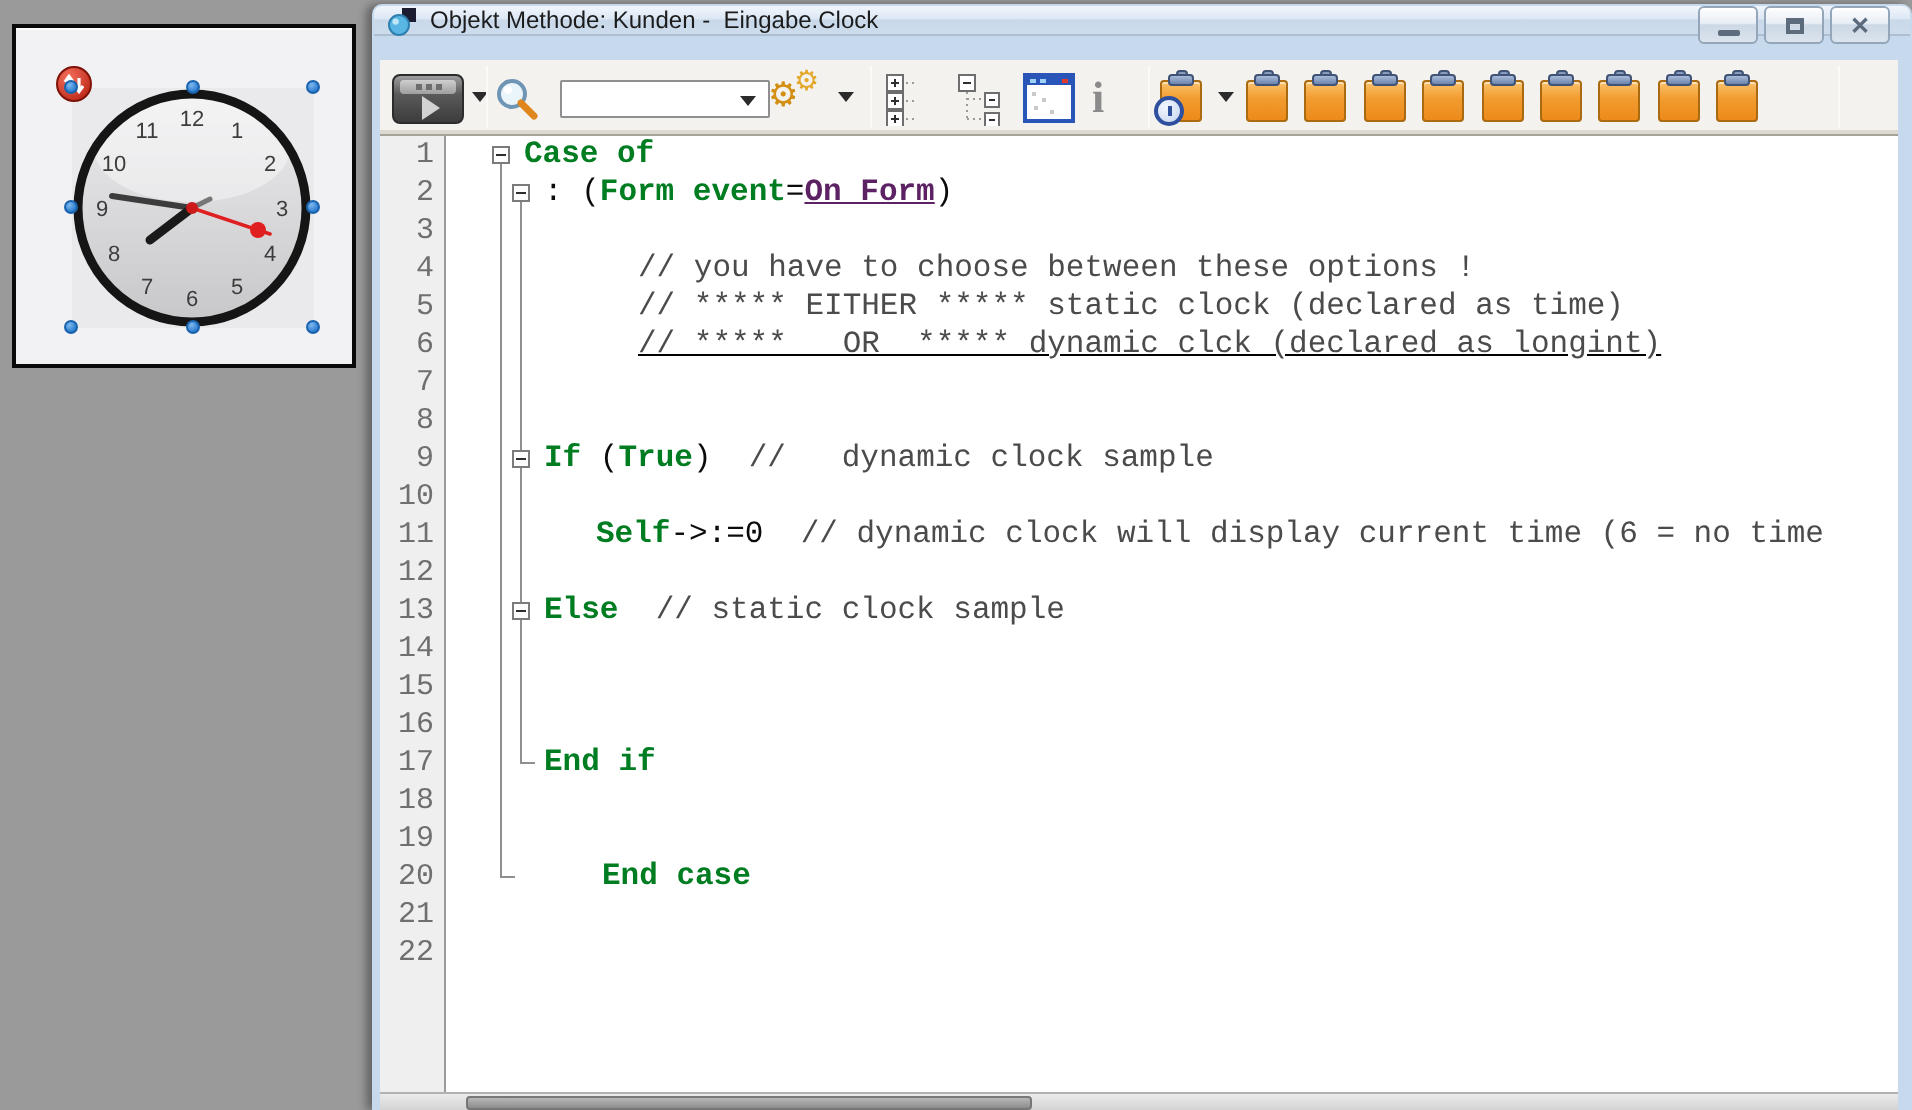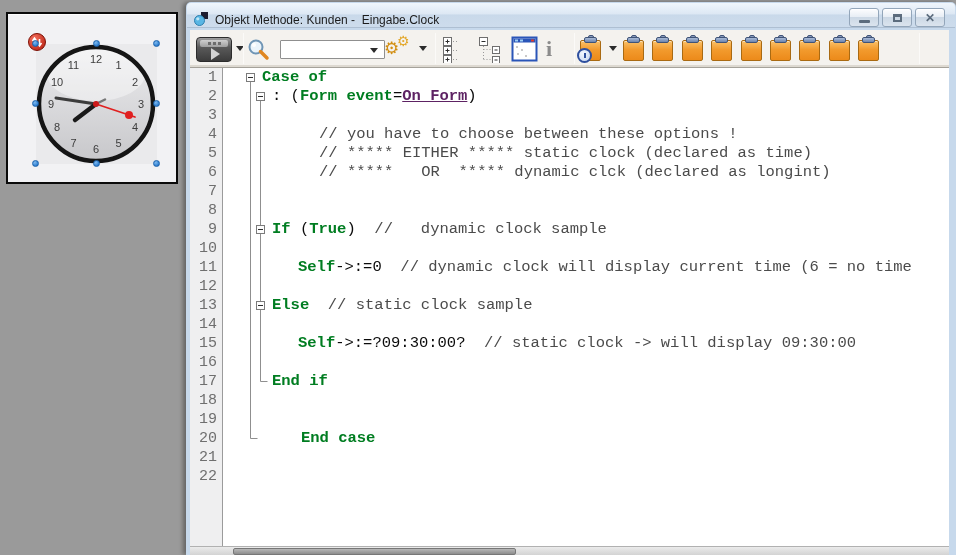--- a/index.html
+++ b/index.html
@@ -13,24 +13,24 @@
     background:rgba(0,0,0,0.03); }
   .handle { position:absolute; width:7px; height:7px; border-radius:50%;
     background:radial-gradient(circle at 35% 30%, #7db9ef, #2f7fd0 70%, #1d5fa8);
     border:1px solid #1b63ad; margin-left:-4px; margin-top:-4px; }
   .clock-svg { position:absolute; left:0; top:0; }
   .badge-svg { position:absolute; left:19px; top:18px; }
 
   
   .window { position:absolute; left:186px; top:2px; width:770px; height:553px;
     background:#c7d9ec; border-radius:5px 5px 0 0; box-shadow:-3px 0 4px rgba(0,0,0,0.35); }
-  .titlebar { height:25px; margin:1px 1px 0 1px; border-radius:4px 4px 0 0;
+  .titlebar { height:15px; margin:1px 1px 0 1px; border-radius:4px 4px 0 0;
     background:linear-gradient(180deg,#f0f6fc 0%, #dde8f4 45%, #c9d9ea 50%, #cddcec 100%);
     border-bottom:1px solid #aebfd2;
-    display:flex; align-items:flex-end; padding:0 6px; }
+    display:flex; align-items:flex-start; padding:0 6px; }
   .titlebar .title { font-size:12px; color:#1c1c1c; margin-left:6px; white-space:pre; flex:1; }
   .winbtns { display:flex; gap:3px; margin-right:4px; }
   .winbtn { width:30px; height:19px; border:1px solid #93a6ba; border-radius:3px;
     background:linear-gradient(180deg,#fdfdfe 0%, #e8eef5 45%, #ccd8e5 50%, #dbe4ee 100%);
     display:flex; align-items:center; justify-content:center; position:relative;
     box-shadow:inset 0 1px 0 #ffffff; }
   .glyph-min { width:11px; height:3px; background:#5c6c7d; border-radius:1px; margin-top:8px; }
   .glyph-restore { width:9px; height:8px; border:2px solid #5c6c7d; border-top-width:3px; }
   .glyph-close { font-size:12px; font-weight:bold; color:#5c6c7d; line-height:1; }
 
@@ -354,31 +354,30 @@
       <div class="code-line" style="top: 0px; left: 39px;"><span class="tk-kw">Case of</span></div>
           <div class="fold-box" style="left: 23px; top: 5px;">
             <i></i>
           </div>
           <div class="code-line" style="top: 19px; left: 49px;"><span class="tk-pl">: (</span><span class="tk-kw">Form event</span><span class="tk-pl">=</span><span class="tk-ev">On Form</span><span class="tk-pl">)</span></div>
           <div class="fold-box" style="left: 33px; top: 24px;">
             <i></i>
           </div>
           <div class="code-line" style="top: 57px; left: 96px;"><span class="tk-cm">// you have to choose between these options !</span></div>
           <div class="code-line" style="top: 76px; left: 96px;"><span class="tk-cm">// ***** EITHER ***** static clock (declared as time)</span></div>
-          <div class="code-line" style="top: 95px; left: 96px;"><span class="tk-cm">// *****   OR  ***** dynamic clck (declared as longint)</span></div>
+          <div class="code-line" style="top: 95px; left: 96px; text-decoration: underline;"><span class="tk-cm">// *****   OR  ***** dynamic clck (declared as longint)</span></div>
           <div class="code-line" style="top: 152px; left: 49px;"><span class="tk-kw">If</span><span class="tk-pl"> (</span><span class="tk-kw">True</span><span class="tk-pl">)</span><span class="tk-cm">  //   dynamic clock sample</span></div>
           <div class="fold-box" style="left: 33px; top: 157px;">
             <i></i>
           </div>
           <div class="code-line" style="top: 190px; left: 75px;"><span class="tk-kw">Self</span><span class="tk-pl">-&gt;:=0</span><span class="tk-cm">  // dynamic clock will display current time (6 = no time</span></div>
           <div class="code-line" style="top: 228px; left: 49px;"><span class="tk-kw">Else</span><span class="tk-cm">  // static clock sample</span></div>
           <div class="fold-box" style="left: 33px; top: 233px;">
             <i></i>
           </div>
-          <div class="code-line" style="top: 266px; left: 75px;"><span class="tk-kw">Self</span><span class="tk-pl">-&gt;:=?09:30:00?</span><span class="tk-cm">  // static clock -&gt; will display 09:30:00</span></div>
           <div class="code-line" style="top: 304px; left: 49px;"><span class="tk-kw">End if</span></div>
           <div class="code-line" style="top: 361px; left: 39px; margin-left: 39px;"><span class="tk-kw">End case</span></div>
         </div>
     </div>
 
     <div class="hscroll">
       <div class="thumb"></div>
     </div>
   </div>
 </div>

